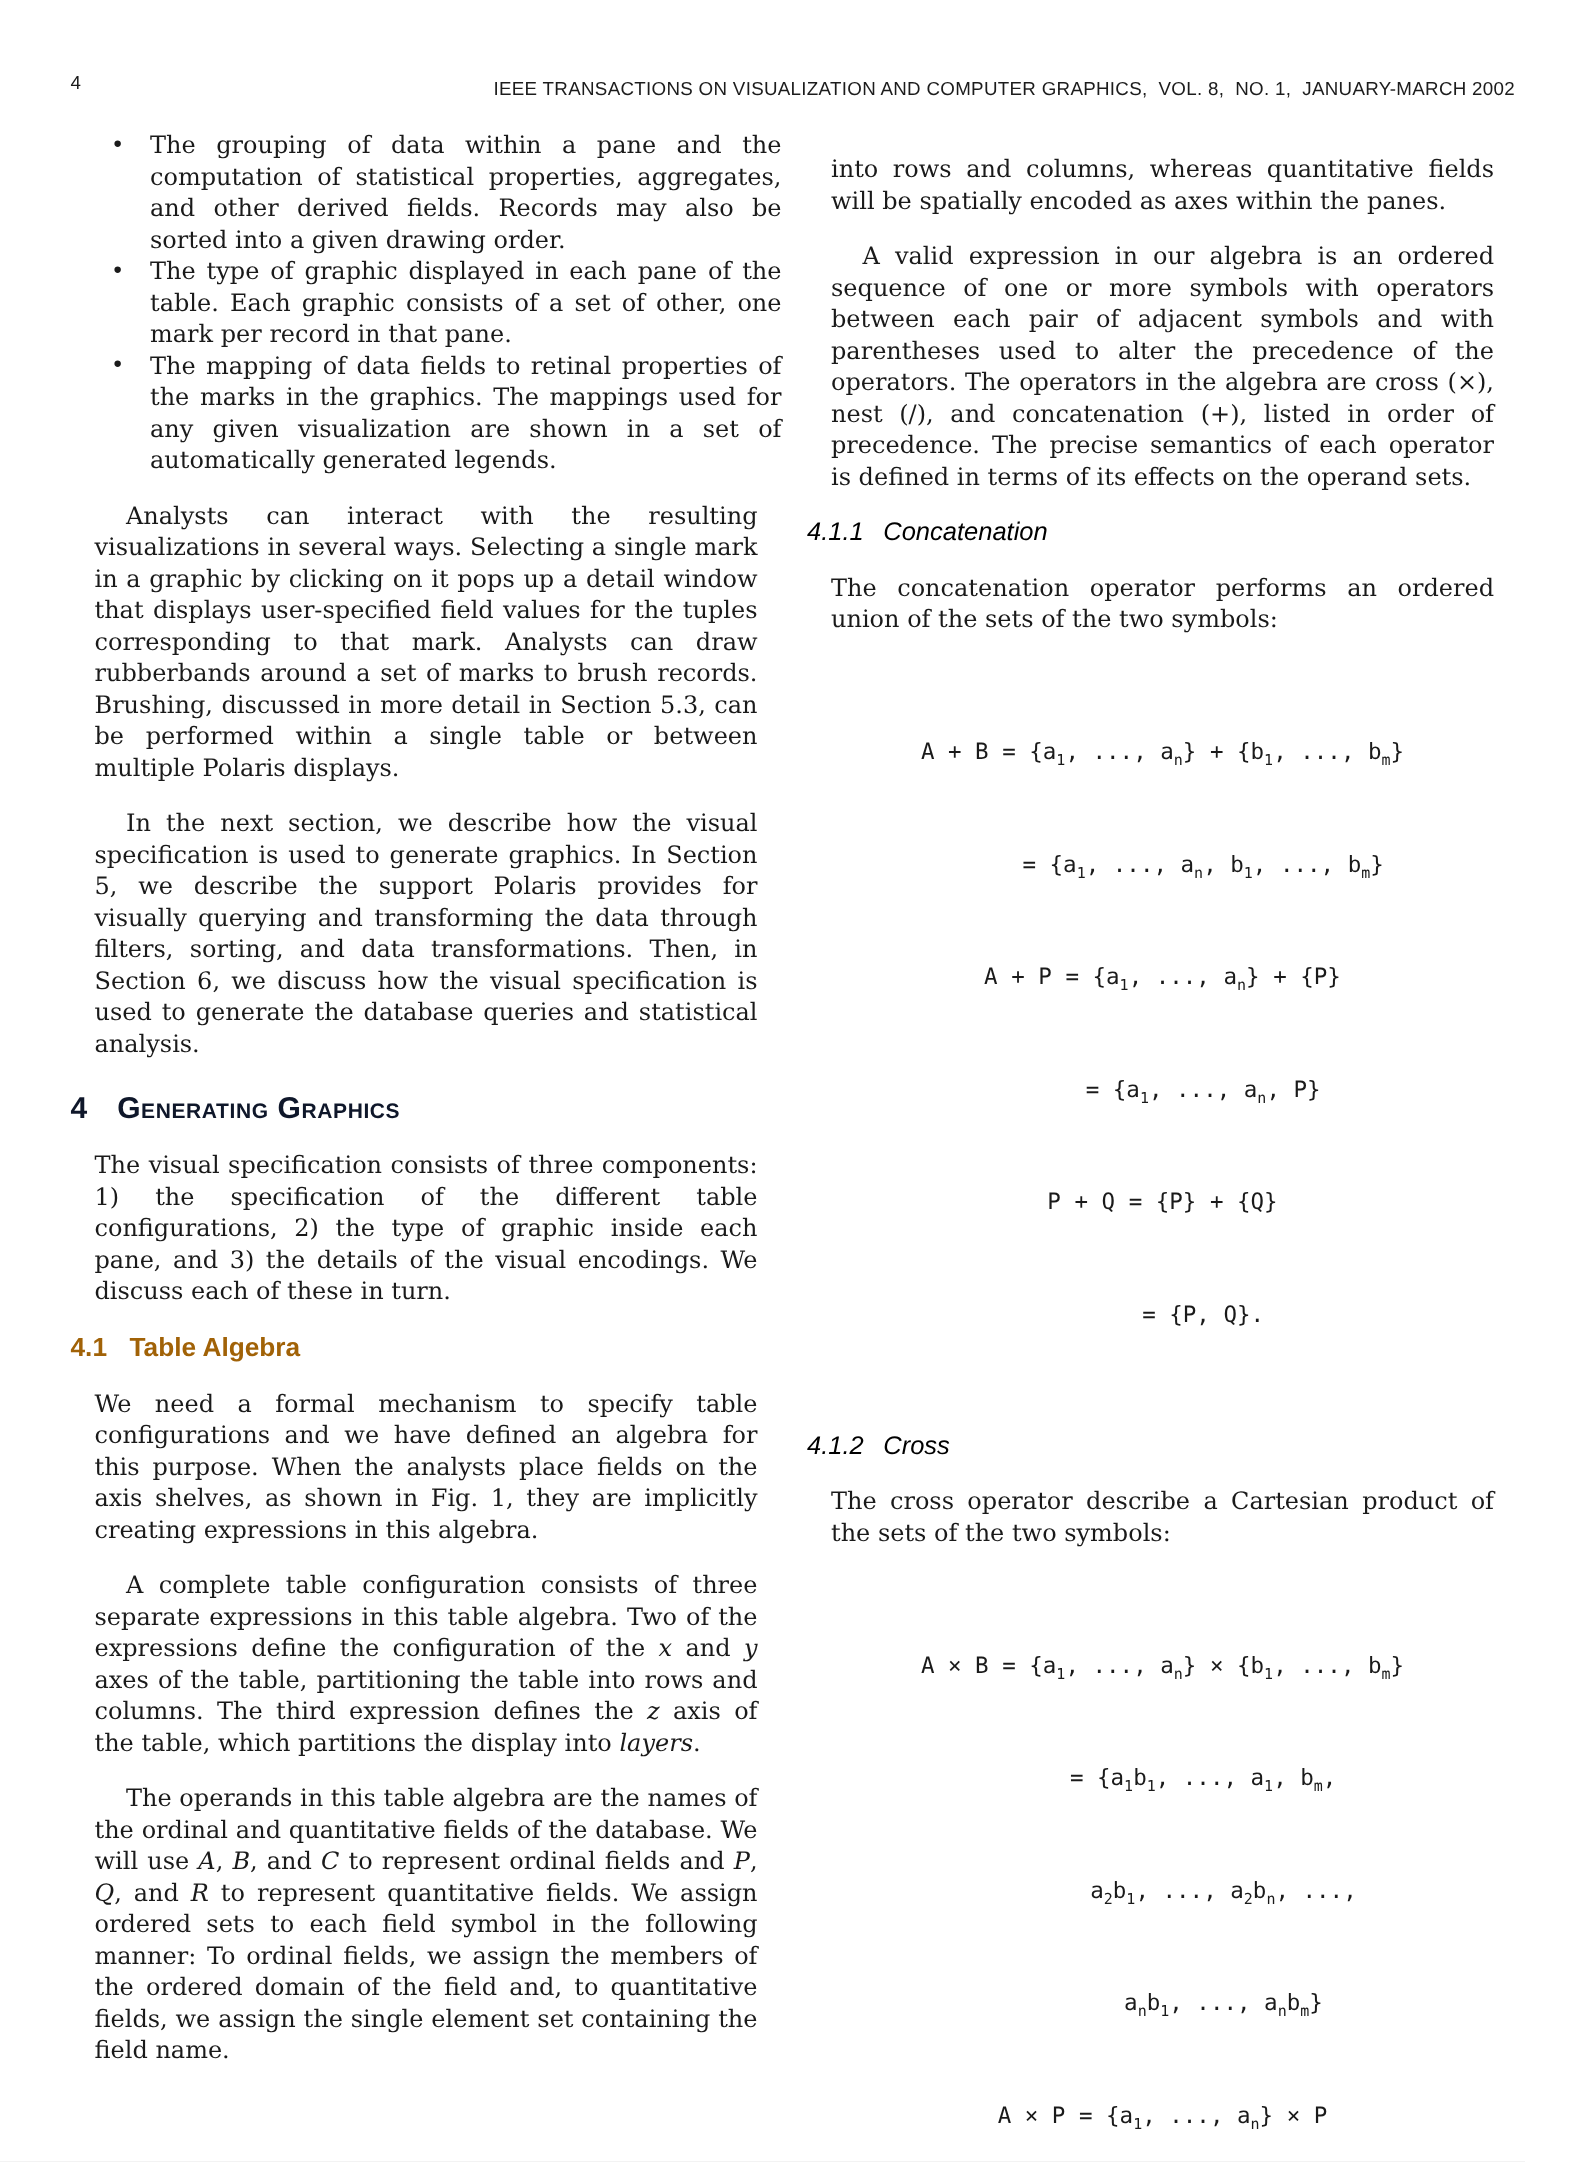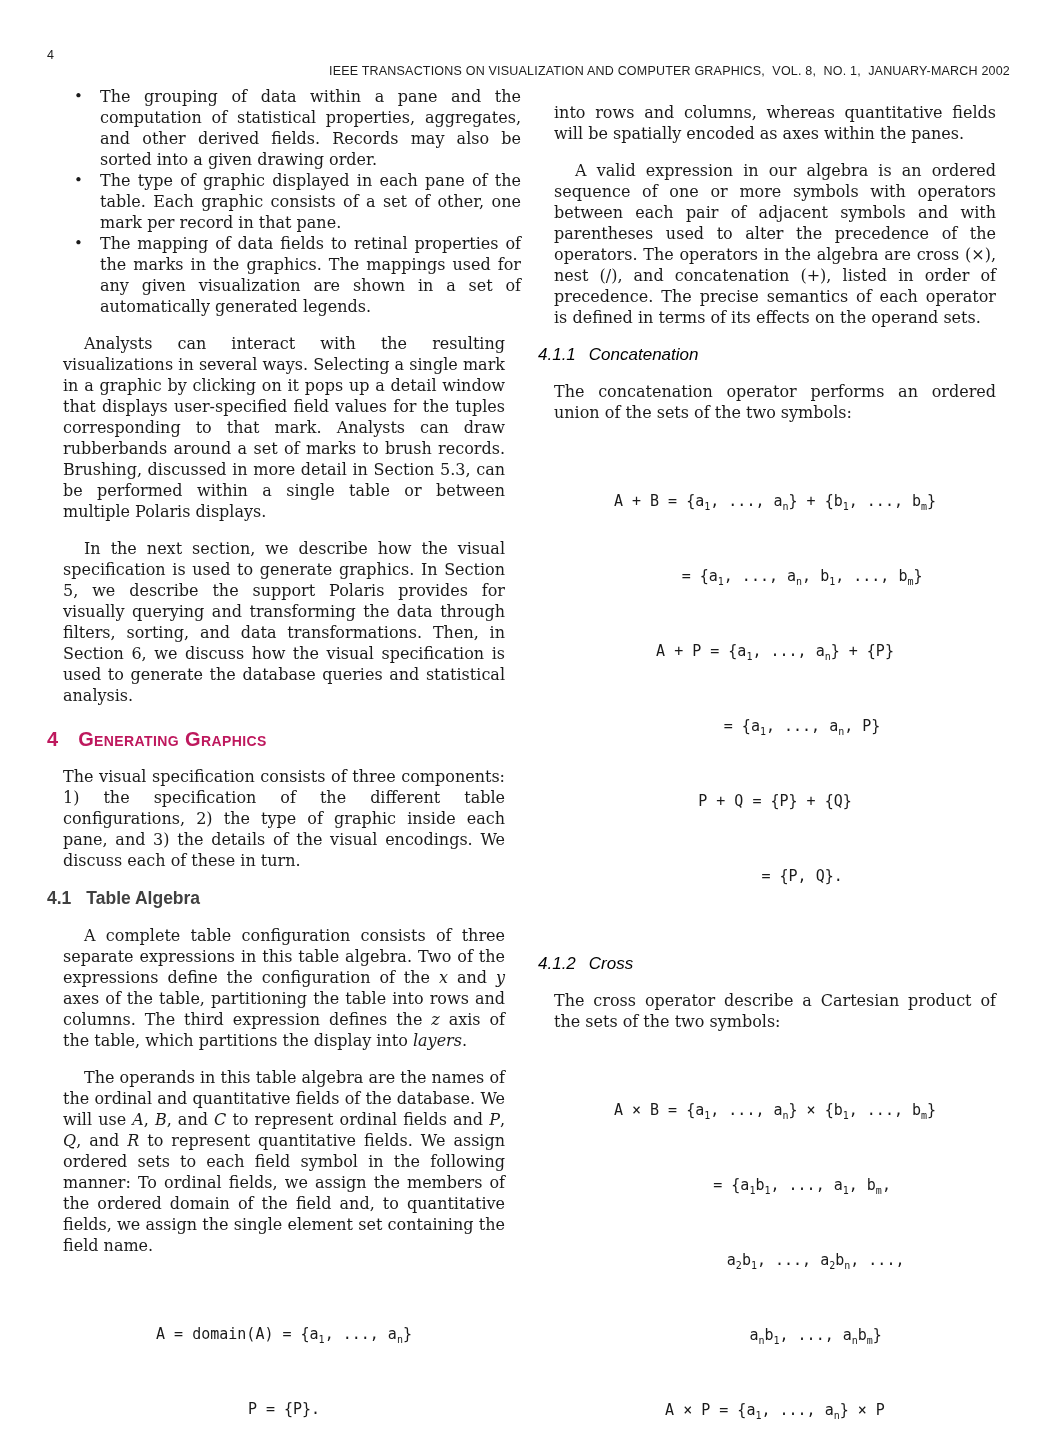--- a/index.html
+++ b/index.html
@@ -6,39 +6,39 @@
   .page {
     position:relative; width:1055px; height:1441px; margin:0 auto;
     background:#ffffff; overflow:hidden; color:#1a1a1a;
     font-family:"DejaVu Serif", serif;
   }
   .hdr {
     position:absolute; top:48px; left:47px; right:45px; height:18px;
     font-family:"Liberation Sans", sans-serif; font-size:12.5px; color:#1c1c1c;
   }
   .hdr .pgnum { position:absolute; left:0; top:0; }
-  .hdr .jtitle { position:absolute; right:0; top:16px; letter-spacing:0.2px; }
+  .hdr .jtitle { position:absolute; right:0; top:4px; letter-spacing:0.2px; }
   .col { position:absolute; top:86px; width:474px; font-size:16px; line-height:21px; }
   .col-l { left:47px; }
   .col-r { left:538px; }
   .col p { margin:16px; text-align:justify; }
   .p-ind { text-indent:21px; }
   .bullets { }
   .bi { display:flex; }
   .bm { flex:0 0 53px; box-sizing:border-box; padding-left:27px; font-size:15px; }
   .bt { flex:1 1 auto; text-align:justify; }
   .h1 {
     margin:23px 0 10px; font-family:"Liberation Sans", sans-serif;
-    font-weight:bold; font-size:20px; color:#be185d;
+    font-weight:bold; font-size:20px; color:#0f172a;
   }
   .h1 .num { margin-right:20px; }
   .h1 .ttl { font-variant:small-caps; letter-spacing:0.4px; }
   .h2 {
     margin:17px 0 8px; font-family:"Liberation Sans", sans-serif;
-    font-weight:bold; font-size:17.5px; color:#404040;
+    font-weight:bold; font-size:17.5px; color:#a16207;
   }
   .h2 .num { margin-right:15px; }
   .h3 {
     margin:14px 0 3px; font-family:"Liberation Sans", sans-serif;
     font-style:italic; font-weight:normal; font-size:17px; color:#000;
   }
   .h3 .num { margin-right:13px;margin-top:15px; }
   .eq {
     font-family:"DejaVu Sans Mono", monospace; font-size:15px; line-height:25px;
     width:-moz-fit-content; width:fit-content; margin:11px auto; white-space:pre;text-align:center;
@@ -78,20 +78,21 @@
     <p class="p-ind">In the next section, we describe how the visual specification is used to generate graphics. In Section 5, we describe the support Polaris provides for visually querying and transforming the data through filters, sorting, and data transformations. Then, in Section 6, we discuss how the visual specification is used to generate the database queries and statistical analysis.</p>
 
     <div class="h1">
       <span class="num">4</span><span class="ttl">Generating Graphics</span>
     </div>
     <p>The visual specification consists of three components: 1) the specification of the different table configurations, 2) the type of graphic inside each pane, and 3) the details of the visual encodings. We discuss each of these in turn.</p>
 
     <div class="h2">
       <span class="num">4.1</span><span>Table Algebra</span>
     </div>
+    <p>We need a formal mechanism to specify table configurations and we have defined an algebra for this purpose. When the analysts place fields on the axis shelves, as shown in Fig. 1, they are implicitly creating expressions in this algebra.</p>
     <p class="p-ind">A complete table configuration consists of three separate expressions in this table algebra. Two of the expressions define the configuration of the <i>x</i> and <i>y</i> axes of the table, partitioning the table into rows and columns. The third expression defines the <i>z</i> axis of the table, which partitions the display into <i>layers</i>.</p>
     <p class="p-ind">The operands in this table algebra are the names of the ordinal and quantitative fields of the database. We will use <i>A</i>, <i>B</i>, and <i>C</i> to represent ordinal fields and <i>P</i>, <i>Q</i>, and <i>R</i> to represent quantitative fields. We assign ordered sets to each field symbol in the following manner: To ordinal fields, we assign the members of the ordered domain of the field and, to quantitative fields, we assign the single element set containing the field name.</p>
 
     <div class="eq">
       <div class="eline">A = domain(A) = {a<sub>1</sub>, ..., a<sub>n</sub>}</div>
       <div class="eline">P = {P}.</div>
     </div>
 
     <p class="p-ind">This assignment of sets to symbols reflects the difference in how the two types of fields will be encoded in the structure of the tables. Ordinal fields will partition the table</p>
   </div>

